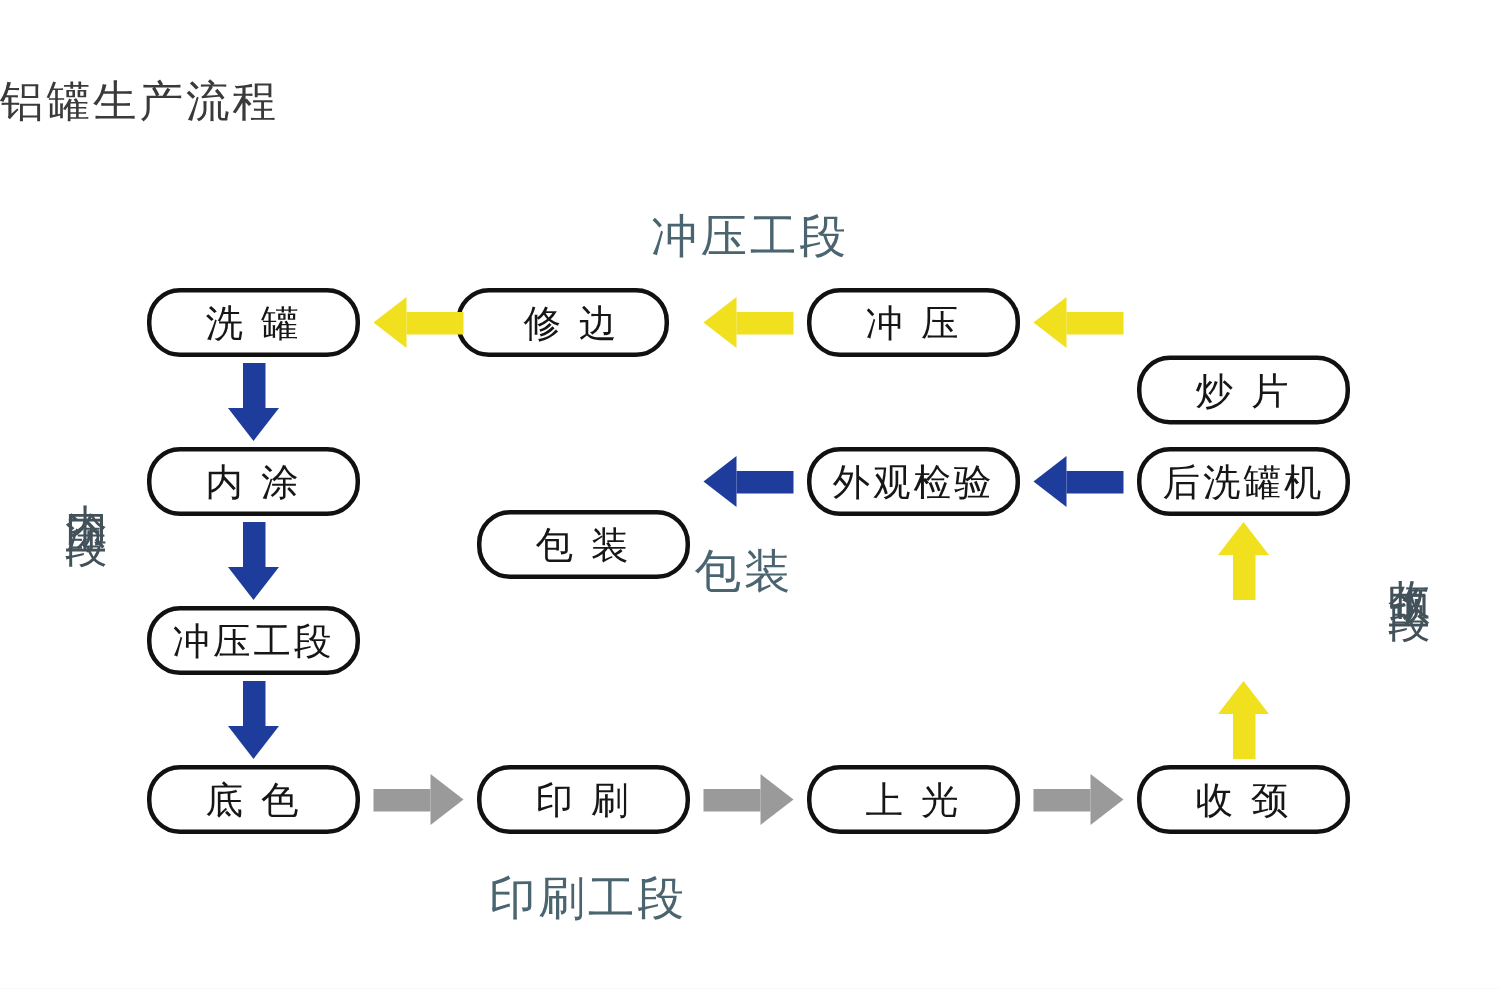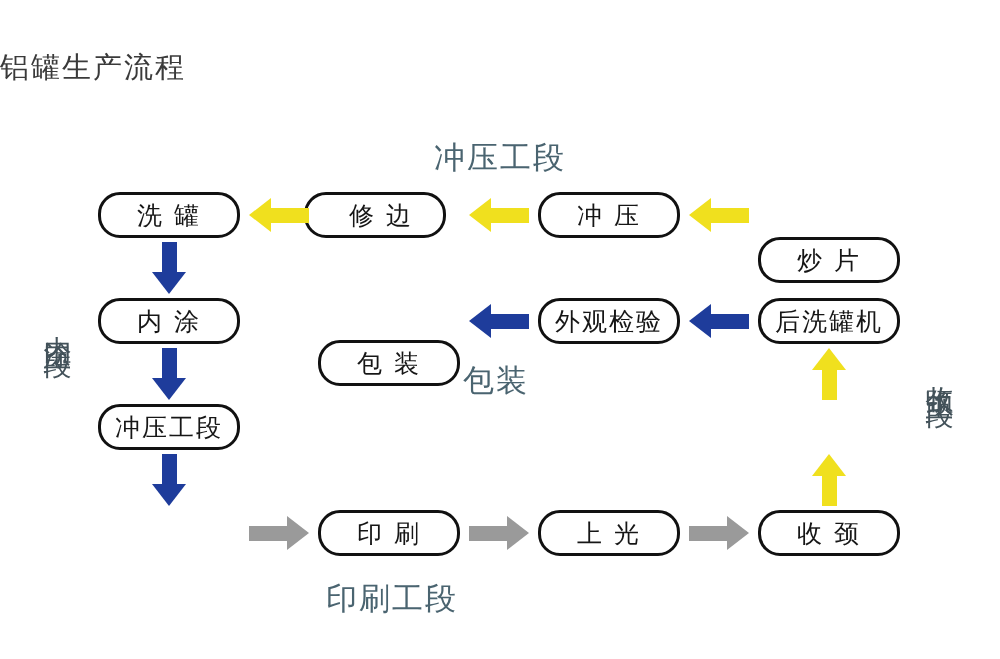--- a/index.html
+++ b/index.html
@@ -90,20 +90,21 @@
   <div class="box" style="left:538px;top:192px;">冲 压</div>
   <div class="box" style="left:758px;top:192px;margin-top:45px;">炒 片</div>
 
   <div class="box" style="left:98px;top:298px;">内 涂</div>
   <div class="box" style="left:318px;top:298px;margin-top:42px;">包 装</div>
   <div class="box" style="left:538px;top:298px;">外观检验</div>
   <div class="box" style="left:758px;top:298px;">后洗罐机</div>
 
   <div class="box" style="left:98px;top:404px;">冲压工段</div>
 
+  <div class="box" style="left:98px;top:510px;">底 色</div>
   <div class="box" style="left:318px;top:510px;">印 刷</div>
   <div class="box" style="left:538px;top:510px;">上 光</div>
   <div class="box" style="left:758px;top:510px;">收 颈</div>
 
   <div class="arrow h left yellow" style="left:689px;top:198px;">
       <div class="head"></div>
       <div class="shaft"></div>
     </div>
   <div class="arrow h left yellow" style="left:469px;top:198px;">
       <div class="head"></div>

